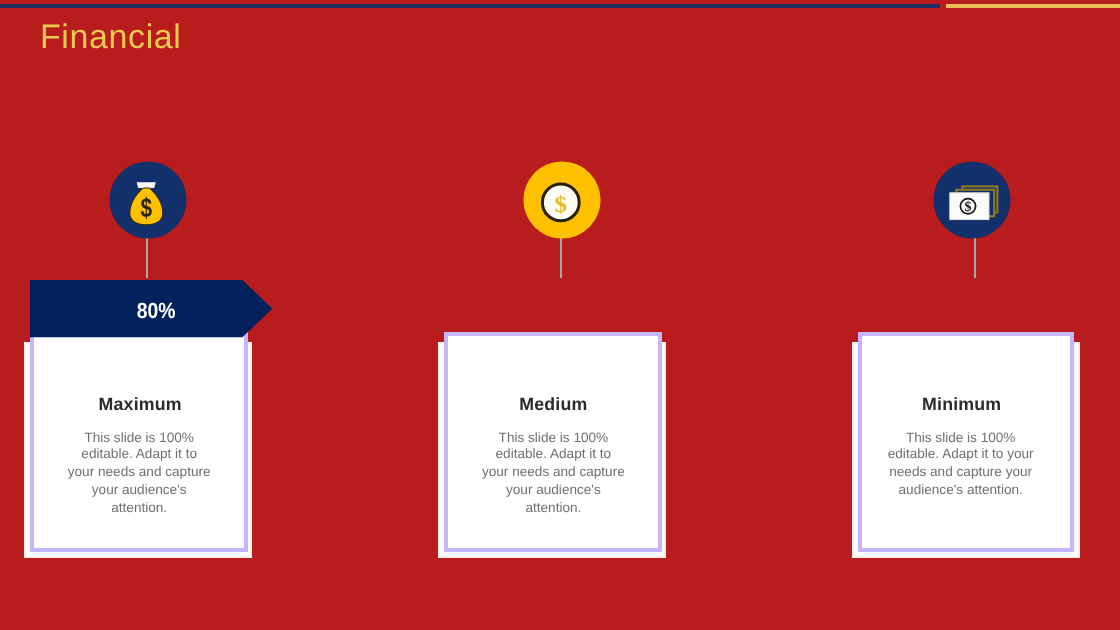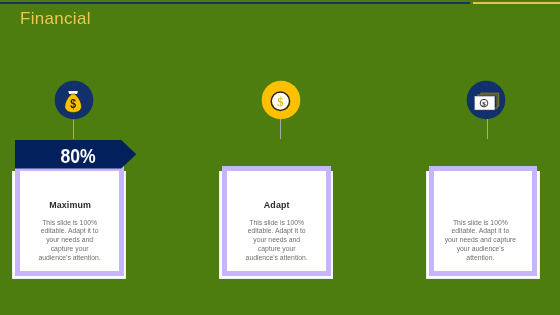--- a/index.html
+++ b/index.html
@@ -1,35 +1,35 @@
 <!DOCTYPE html>
 <html><head>
 <meta charset="utf-8">
 <style>
   html,body{margin:0;padding:0;}
   body{width:560px;height:315px;background:#ffffff;font-family:"Liberation Sans",sans-serif;overflow:hidden;}
-  #slide{position:relative;width:560px;height:315px;background:#4d7c0f;overflow:hidden;}
+  #slide{position:relative;width:560px;height:315px;background:#b91c1c;overflow:hidden;}
 
   .topbar{position:absolute;left:0;top:1.8px;width:560px;height:1.8px;}
   .seg-blue{position:absolute;left:0;top:0;width:470px;height:1.8px;background:#1f3163;}
   .seg-yellow{position:absolute;left:473px;top:0;width:87px;height:1.8px;background:#e8bf54;}
 
   .title{position:absolute;left:20px;top:11.2px;font-size:17px;color:#e9c94f;letter-spacing:.3px;line-height:15px;white-space:nowrap;}
 
   .col{position:absolute;top:0;height:315px;}
 
   .outerbox{position:absolute;border:1px solid #f0f0f0;background:#fff;box-sizing:border-box;}
-  .card{position:absolute;border:5px solid #c4b5fd;background:#fff;box-sizing:border-box;}
+  .card{position:absolute;border:2px solid #c4b5fd;background:#fff;box-sizing:border-box;}
 
   .connector{position:absolute;width:1px;background:#a7a7a7;}
 
   .iconwrap{position:absolute;width:40px;height:40px;}
 
   .arrow{position:absolute;height:28.6px;}
-  .arrow .label{position:absolute;top:0;bottom:0;display:flex;align-items:center;justify-content:center;color:#fff;font-weight:bold;font-size:20px;letter-spacing:0;}
+  .arrow .label{position:absolute;top:0;bottom:0;display:flex;align-items:center;justify-content:center;color:#fff;font-weight:bold;font-size:11px;letter-spacing:0;}
   .arrow .label>span{display:inline-block;transform:scaleX(0.88) translateY(2px);}
 
   .card h3{position:absolute;left:0;right:0;top:29.5px;margin:0;font-size:8.9px;color:#2b2b2b;text-align:center;font-weight:bold;letter-spacing:.1px;line-height:9px;}
   .card p{position:absolute;left:16px;right:16px;top:47.5px;margin:0;font-size:6.8px;color:#70706f;text-align:center;line-height:8.8px;}
 </style>
 </head>
 <body>
 
 <div id="slide">
   <div class="topbar">
@@ -61,38 +61,39 @@
           <path d="M17.6 14.0 C 13.2 17.9 10.9 22.4 10.9 26.6 c 0 3.5 3.2 5.8 8.25 5.8 c 5.05 0 8.25 -2.3 8.25 -5.8 c 0 -4.2 -2.3 -8.7 -6.7 -12.6 Z" fill="#ffc000" stroke="#2b2406" stroke-width="0.5"></path>
         </g>
         <text x="19.2" y="28.3" font-family="'Liberation Sans',sans-serif" font-size="13.6" font-weight="bold" fill="#2b2406" text-anchor="middle" textLength="5.8" lengthAdjust="spacingAndGlyphs">$</text>
       </svg>
     </div>
   </div>
 
   <div class="col" style="left:207.1px;width:200px">
     <div class="outerbox" style="left:12px;top:171px;width:114px;height:108px"></div>
     <div class="card" style="left:15.3px;top:166px;width:108.6px;height:109.6px">
-      <h3>Adapt</h3>
+      <h3>Medium</h3>
       <p>This slide is 100% editable. Adapt it to your needs and capture your audience's attention.</p>
     </div>
     <div class="connector" style="left:73px;top:118px;height:21px"></div>
     <div class="iconwrap" style="left:54.1px;top:80.4px;">
       <svg width="40" height="40" viewBox="0 0 40 40">
         <circle cx="20" cy="20" r="19.3" fill="#ffc000"></circle>
         <g>
           <circle cx="19.4" cy="21.2" r="9.2" fill="#fffdf3" stroke="#2a2206" stroke-width="1.5"></circle>
         </g>
         <text x="19.4" y="26.0" font-family="'Liberation Serif',serif" font-size="11.6" font-weight="bold" fill="#e9b923" text-anchor="middle" textLength="6.2" lengthAdjust="spacingAndGlyphs">$</text>
       </svg>
     </div>
   </div>
 
   <div class="col" style="left:413.5px;width:200px">
     <div class="outerbox" style="left:12px;top:171px;width:114px;height:108px"></div>
     <div class="card" style="left:15.3px;top:166px;width:108.6px;height:109.6px">
+      <h3 style="margin-left:-4.5px">Minimum</h3>
       <p style="margin-left:-5.5px">This slide is 100% editable. Adapt it to your needs and capture your audience's attention.</p>
     </div>
     <div class="connector" style="left:73px;top:118px;height:21px"></div>
     <div class="iconwrap" style="left:52.8px;top:80.4px;">
       <svg width="40" height="40" viewBox="0 0 40 40">
         <circle cx="20" cy="20" r="19.3" fill="#12306b"></circle>
         <g>
           <rect x="15.1" y="13.2" width="17.6" height="13.0" fill="#12306b" stroke="#8f7a24" stroke-width="1.05"></rect>
           <rect x="12.1" y="14.9" width="19.0" height="13.2" fill="#12306b" stroke="#8f7a24" stroke-width="1.05"></rect>
           <rect x="8.9" y="16.4" width="19.6" height="13.4" fill="#fbfbfa" stroke="#dcdcd8" stroke-width=".5"></rect>

